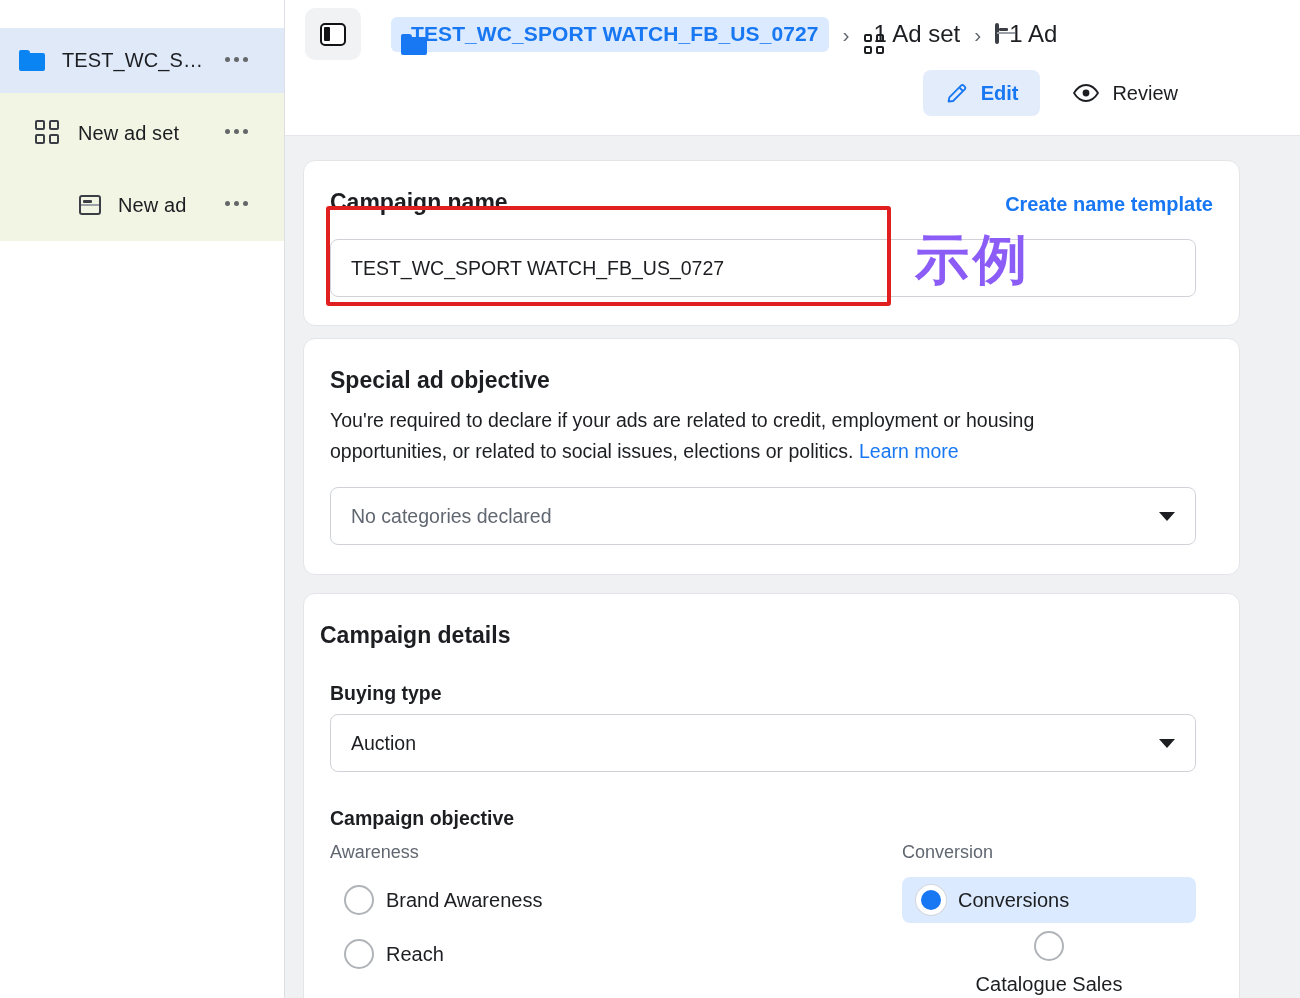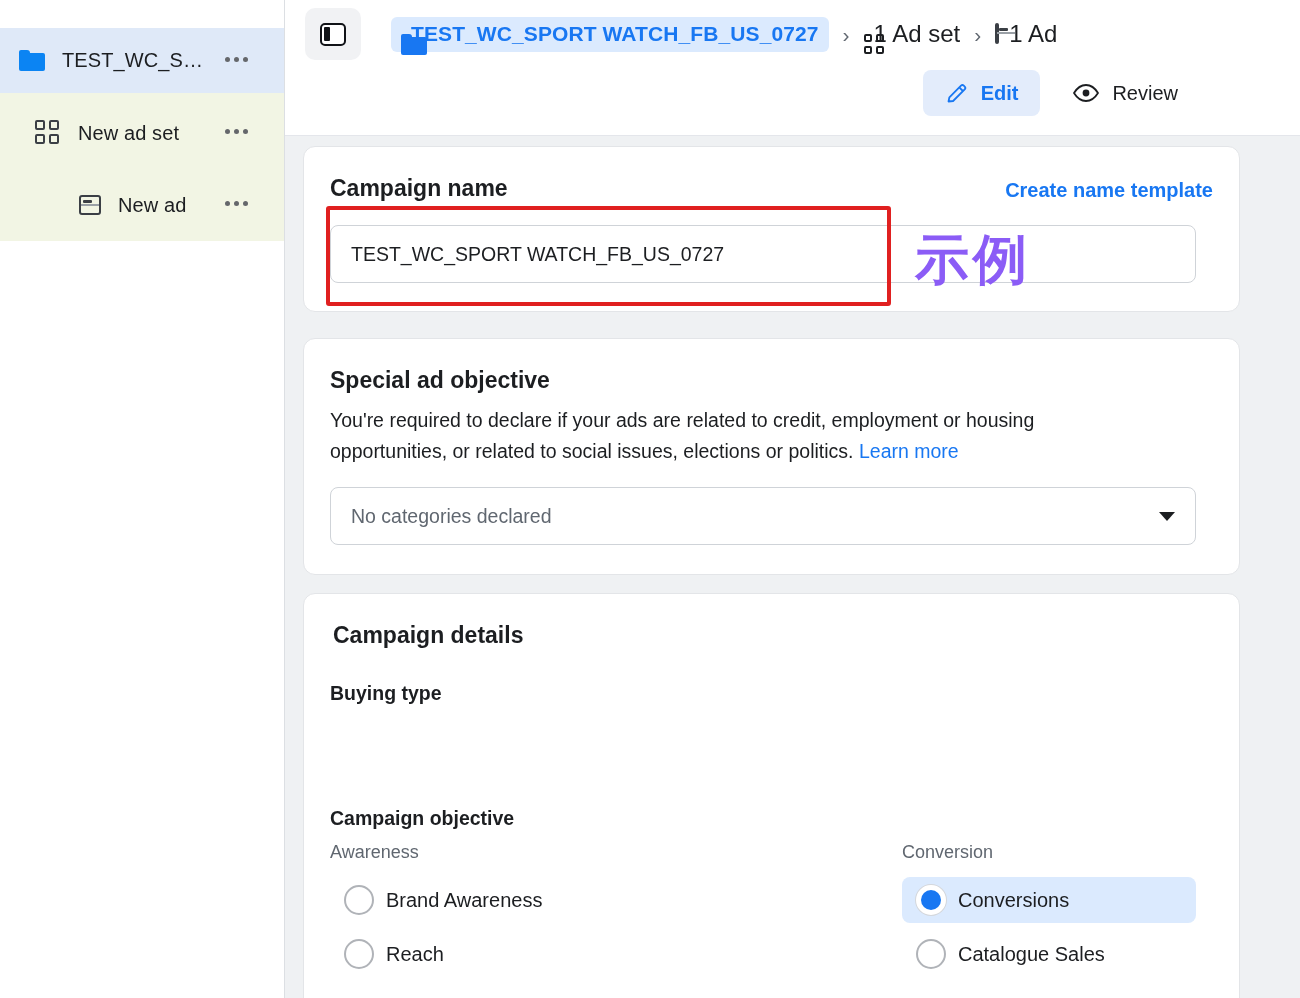--- a/index.html
+++ b/index.html
@@ -178,21 +178,21 @@
     position: absolute; left: 0; top: 136px; right: 0; bottom: 0;
     background: #eff1f3;
     overflow: hidden;
   }
   .card {
     position: absolute; left: 18px; width: 937px;
     background: #ffffff;
     border: 1px solid #e3e5e8;
     border-radius: 12px;
   }
-  .card-name { top: 10px; height: 166px; }
+  .card-name { top: 24px; height: 166px; }
   .card-special { top: 202px; height: 237px; }
   .card-details { top: 457px; height: 420px; }
 
   .section-title {
     font-size: 23px; font-weight: 700; color: #1c1e21;
   }
   .link-blue {
     font-size: 20px; color: #1877f2; font-weight: 700; cursor: pointer;
   }
   .link-blue-inline {
@@ -380,23 +380,27 @@
         <div class="desc" style="position:absolute;left:26px;top:66px;width:810px;">
           <span>You're required to declare if your ads are related to credit, employment or housing opportunities, or related to social issues, elections or politics. </span><span class="link-blue-inline">Learn more</span>
         </div>
         <div class="select" style="position:absolute;left:26px;top:148px;width:866px;">
           <span class="field-text ph">No categories declared</span>
           <span class="caret"></span>
         </div>
       </section>
 
       <section class="card card-details">
-        <div style="position:absolute;left:29px;top:28px;" class="section-title">Campaign details</div>
+        <div style="position:absolute;left:16px;top:28px;" class="section-title">Campaign details</div>
 
         <div class="sub-label" style="position:absolute;left:26px;top:88px;">Buying type</div>
+        <div class="select" style="position:absolute;left:26px;top:120px;width:866px;">
+          <span class="field-text">Auction</span>
+          <span class="caret"></span>
+        </div>
 
         <div class="sub-label" style="position:absolute;left:26px;top:213px;">Campaign objective</div>
 
         <div style="position:absolute;left:26px;top:248px;width:290px;">
           <div class="col-head">Awareness</div>
           <div class="radio-row" style="margin-top:14px;">
             <span class="radio"></span>
             <span class="radio-label">Brand Awareness</span>
           </div>
           <div class="radio-row" style="margin-top:8px;">
@@ -405,21 +409,21 @@
           </div>
         </div>
 
 
         <div style="position:absolute;left:598px;top:248px;width:294px;">
           <div class="col-head">Conversion</div>
           <div class="radio-row sel" style="margin-top:14px;">
             <span class="radio on"></span>
             <span class="radio-label">Conversions</span>
           </div>
-          <div class="radio-row" style="margin-top:8px;">
+          <div class="radio-row" style="margin-top:8px;flex-direction:column;">
             <span class="radio"></span>
             <span class="radio-label">Catalogue Sales</span>
           </div>
         </div>
       </section>
 
       <div class="anno-box" style="left:41px;top:70px;width:565px;height:100px;"></div>
       <div class="anno-cn" style="left:630px;top:96px;">示例</div>
 
     </div>

